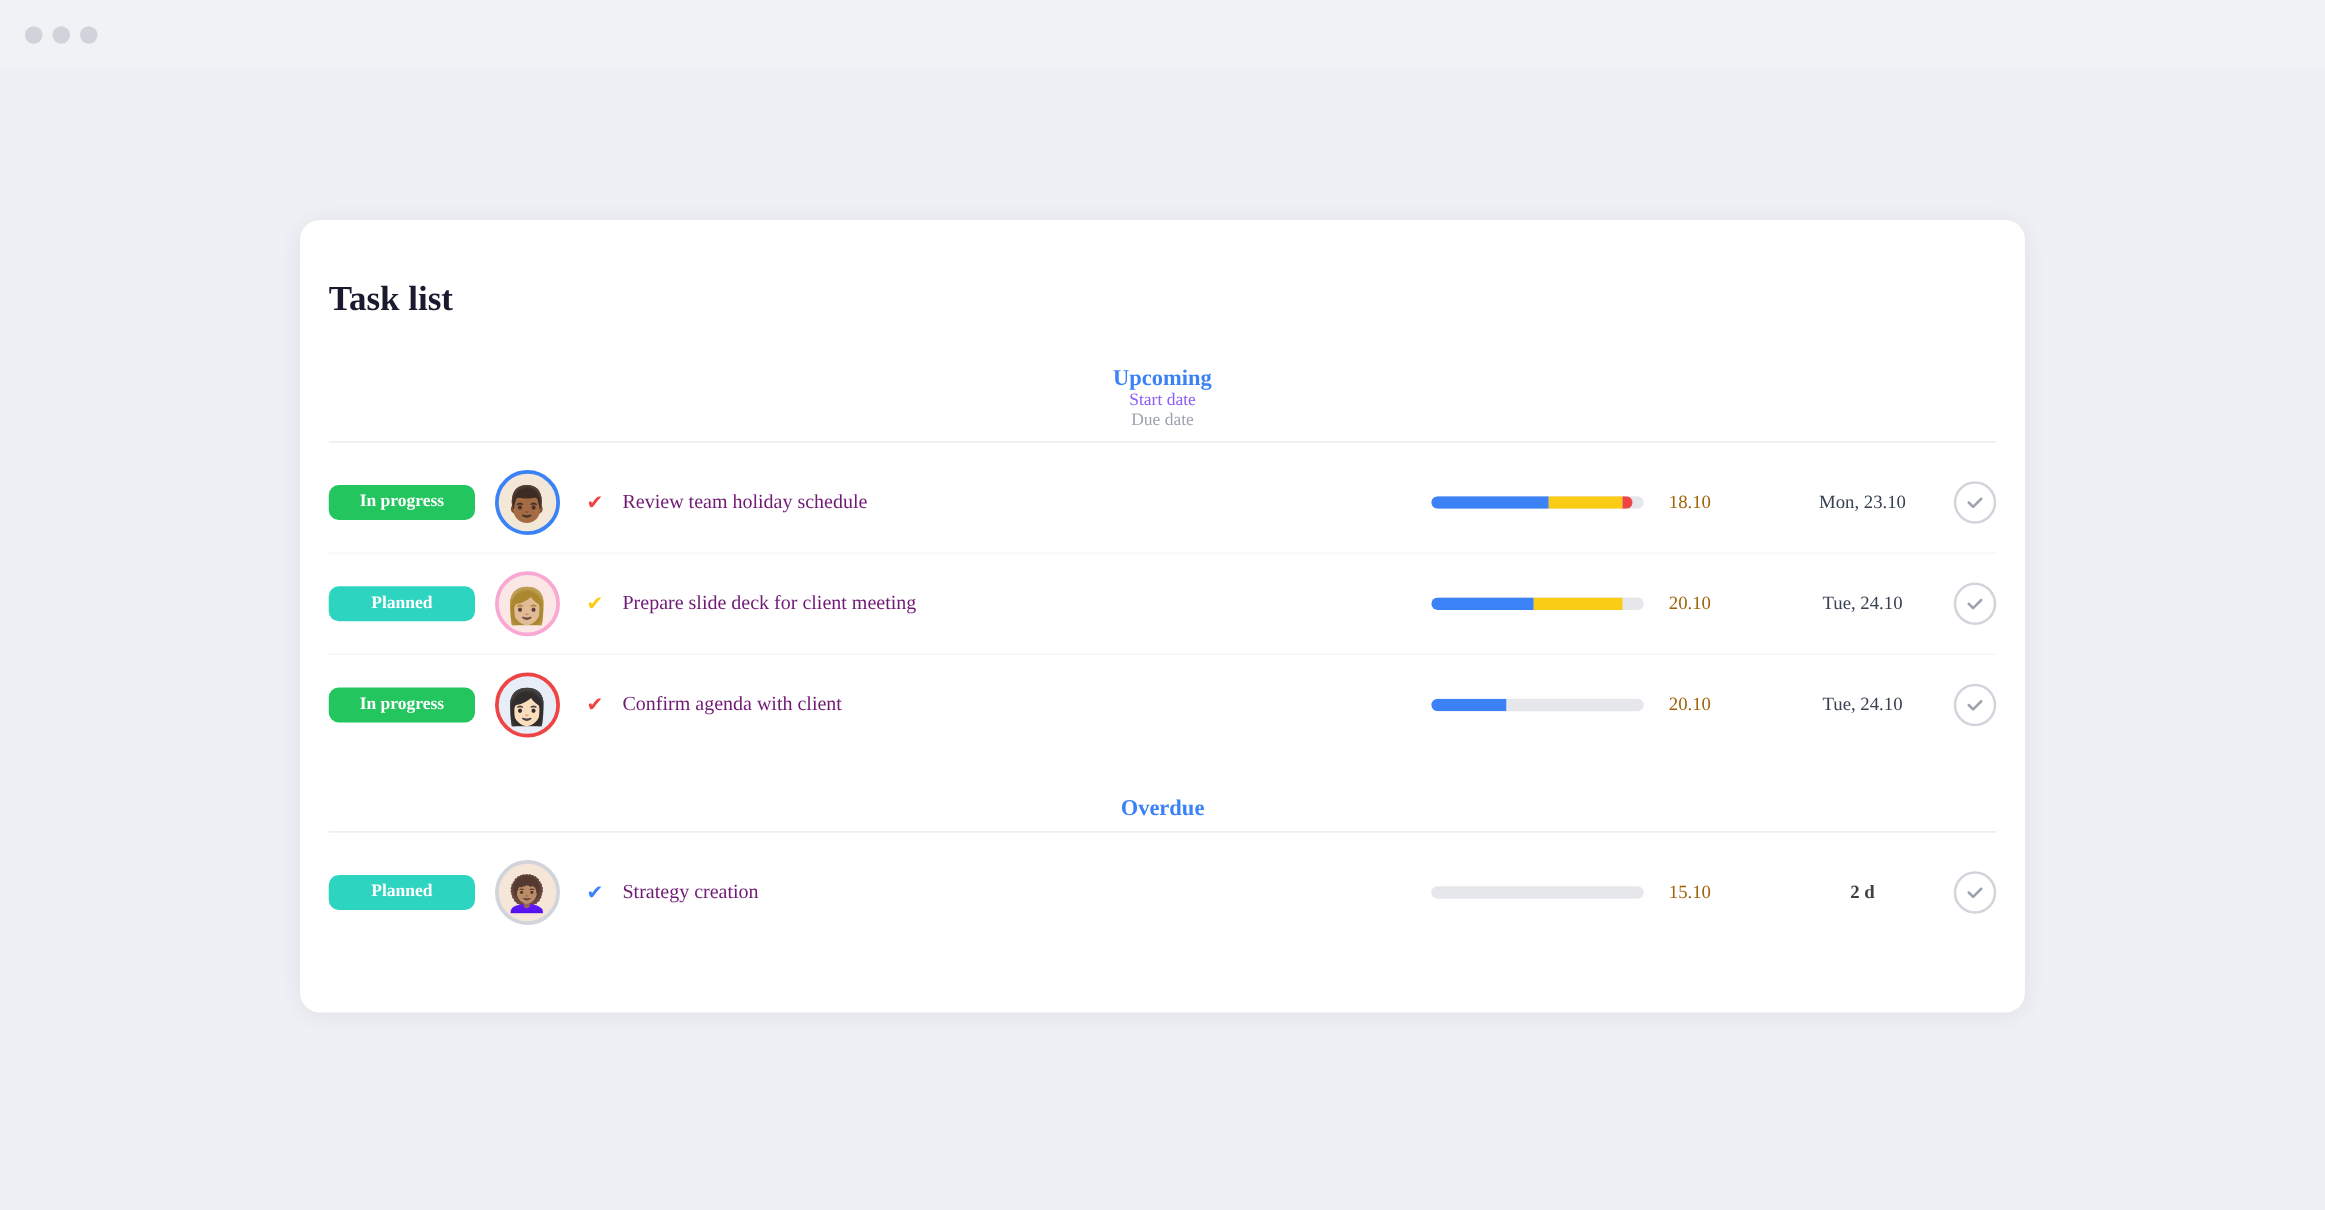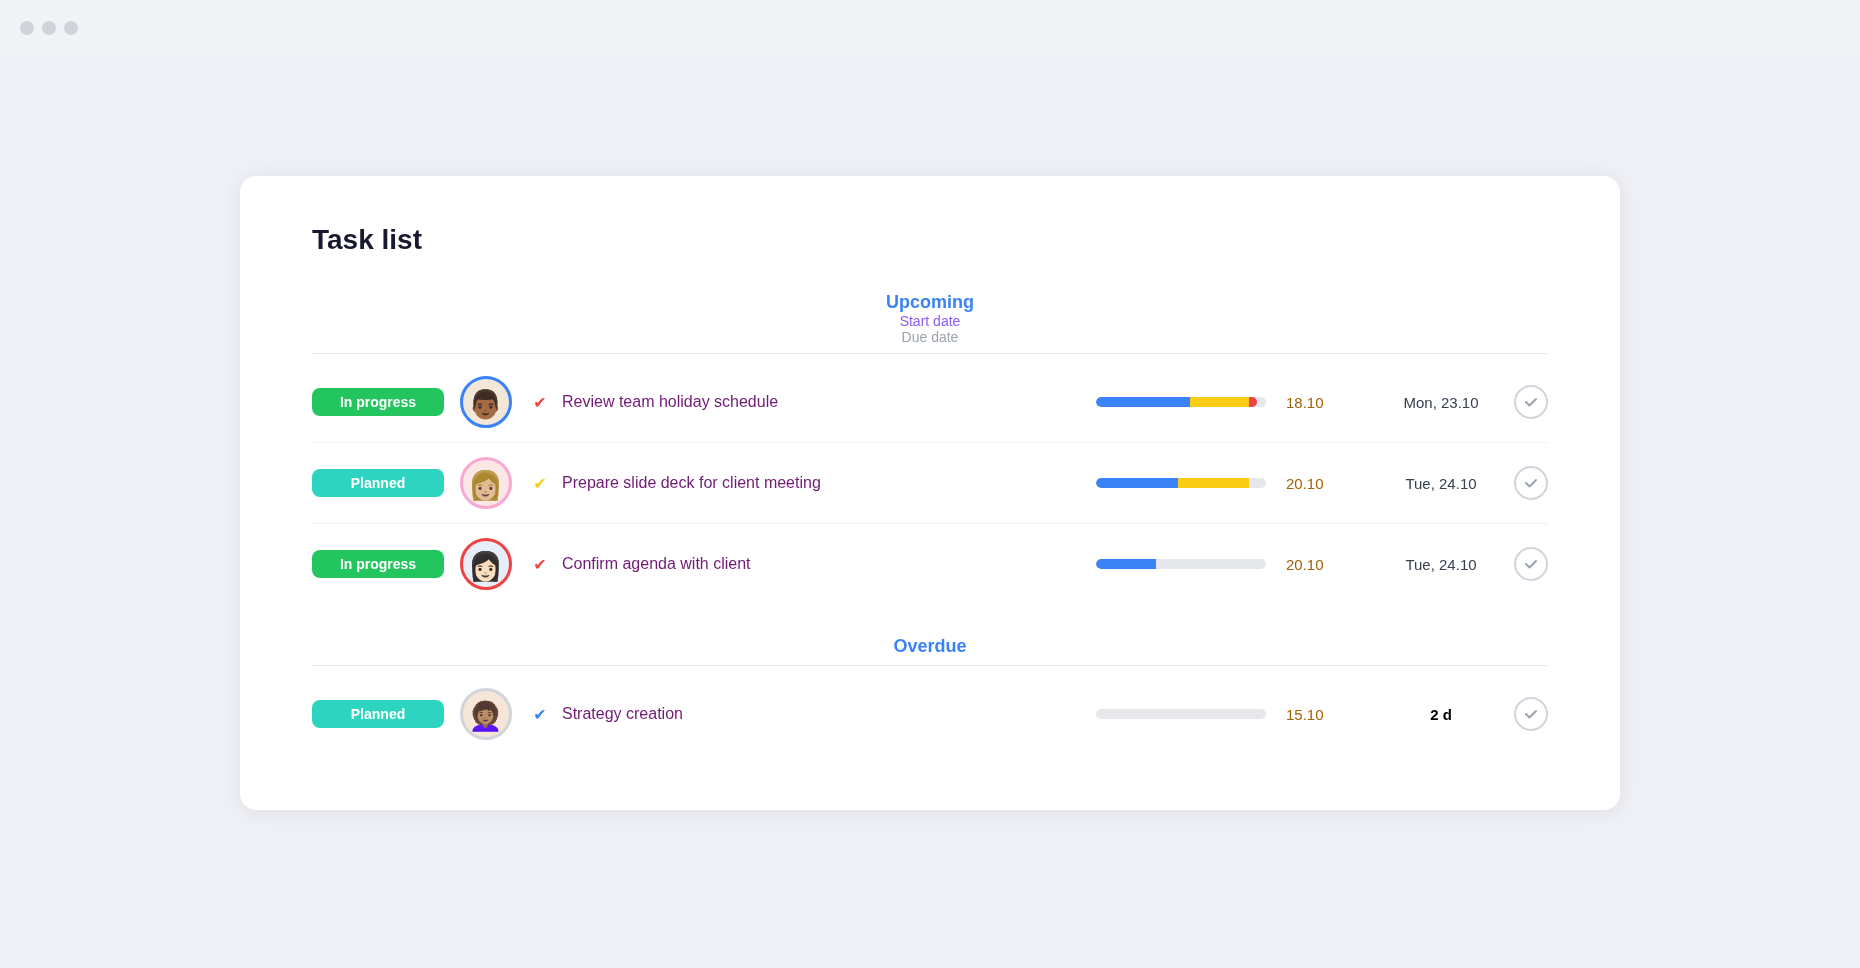--- a/index.html
+++ b/index.html
@@ -24,23 +24,24 @@
     }
     .dot {
       width: 14px; height: 14px;
       border-radius: 50%;
       background: #d0d3da;
     }
     .card {
       background: #fff;
       border-radius: 16px;
       width: 1380px;
-      padding: 48px 72px 56px;
+      padding: 48px 23px 56px;
       box-shadow: 0 2px 20px rgba(0,0,0,0.07);
       margin-top: 18px;
+      font-family: Liberation Serif, serif;
     }
     .page-title {
       font-size: 28px;
       font-weight: 700;
       color: #1a1a2e;
       margin-bottom: 36px;
     }
     .section-header-row {
       display: flex;
       align-items: center;
@@ -65,21 +66,21 @@
     .task-row {
       display: flex;
       align-items: center;
       padding: 14px 0;
       border-bottom: 1px solid #f3f4f6;
       gap: 0;
     }
     .task-row:last-child { border-bottom: none; }
 
     .badge {
-      width: 132px;
+      width: 117px;
       padding: 6px 12px;
       border-radius: 8px;
       font-size: 14px;
       font-weight: 600;
       text-align: center;
       color: #fff;
       flex-shrink: 0;
     }
     .badge-inprogress { background: #22c55e; }
     .badge-planned { background: #2dd4bf; }
@@ -161,21 +162,21 @@
       flex-shrink: 0;
     }
     .due-date {
       width: 130px;
       text-align: center;
       font-size: 15px;
       color: #374151;
       flex-shrink: 0;
     }
     .due-date-red {
-      color: #000000;
+      color: #404040;
       font-weight: 600;
     }
     .check-btn {
       width: 34px; height: 34px;
       border-radius: 50%;
       border: 2px solid #d1d5db;
       background: transparent;
       display: flex; align-items: center; justify-content: center;
       cursor: pointer;
       margin-left: 8px;

